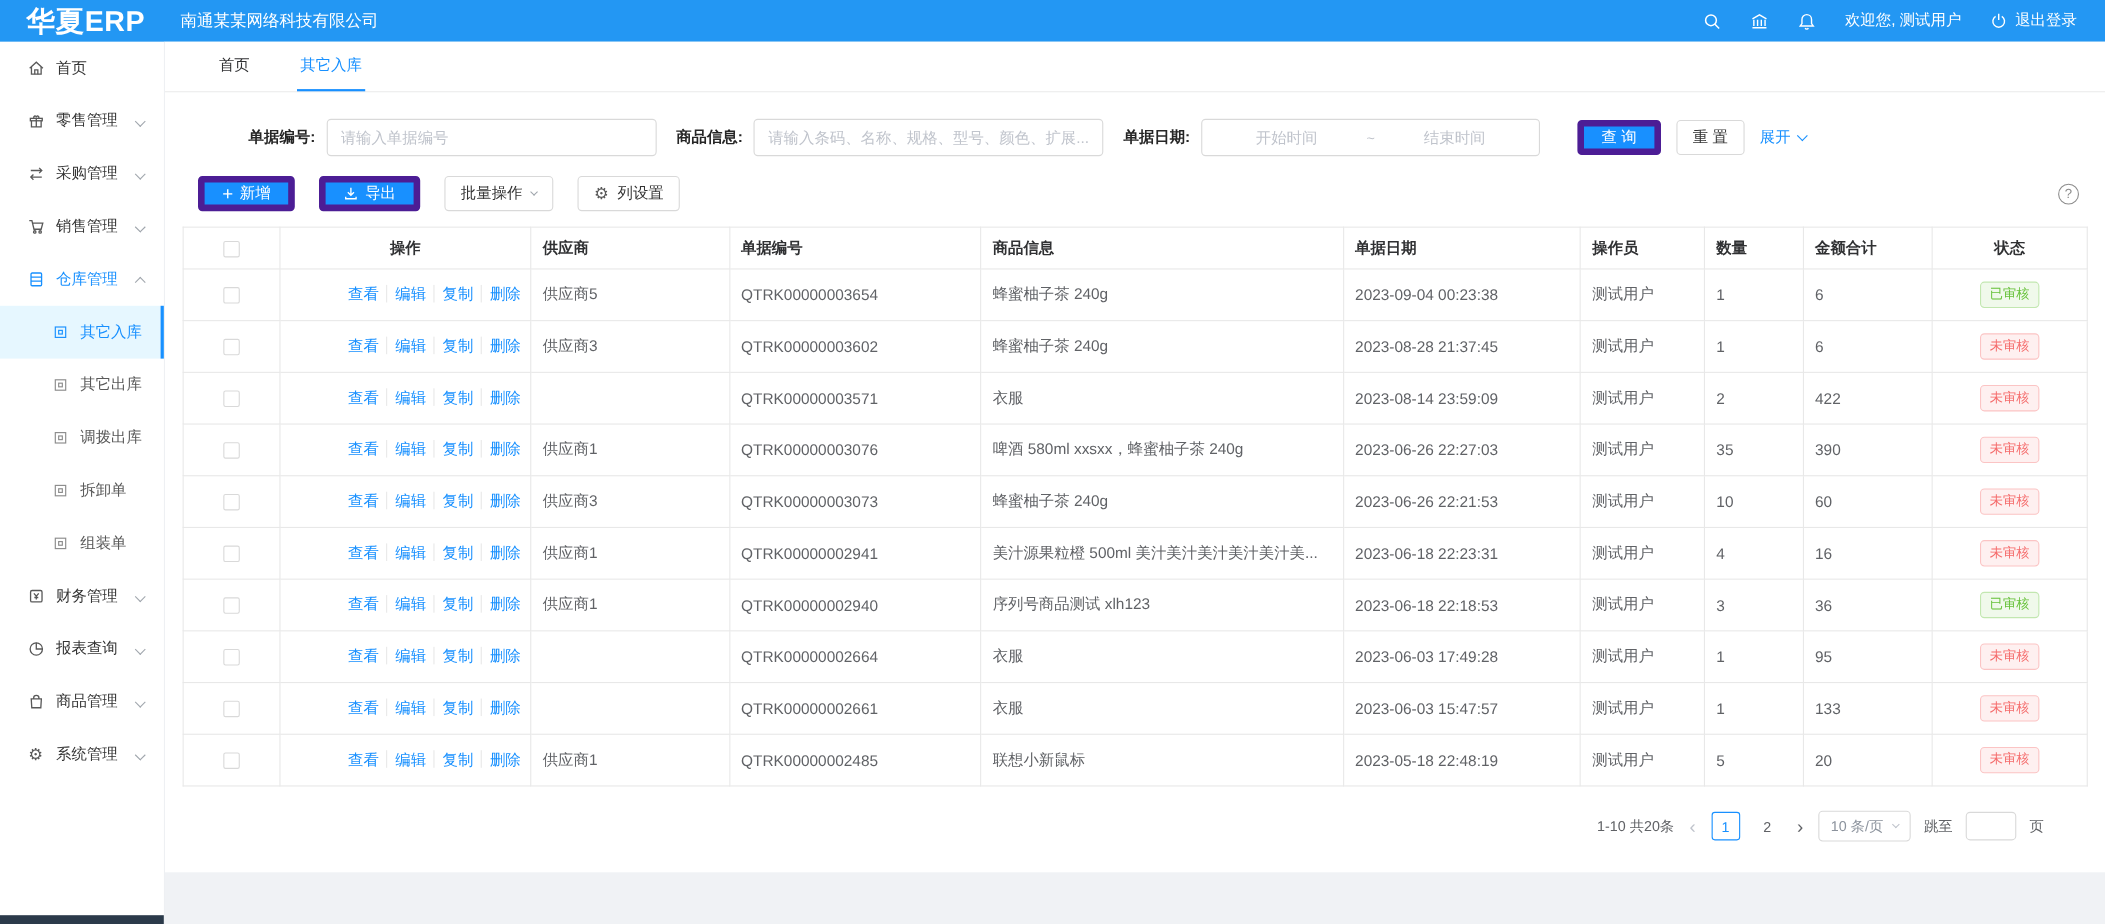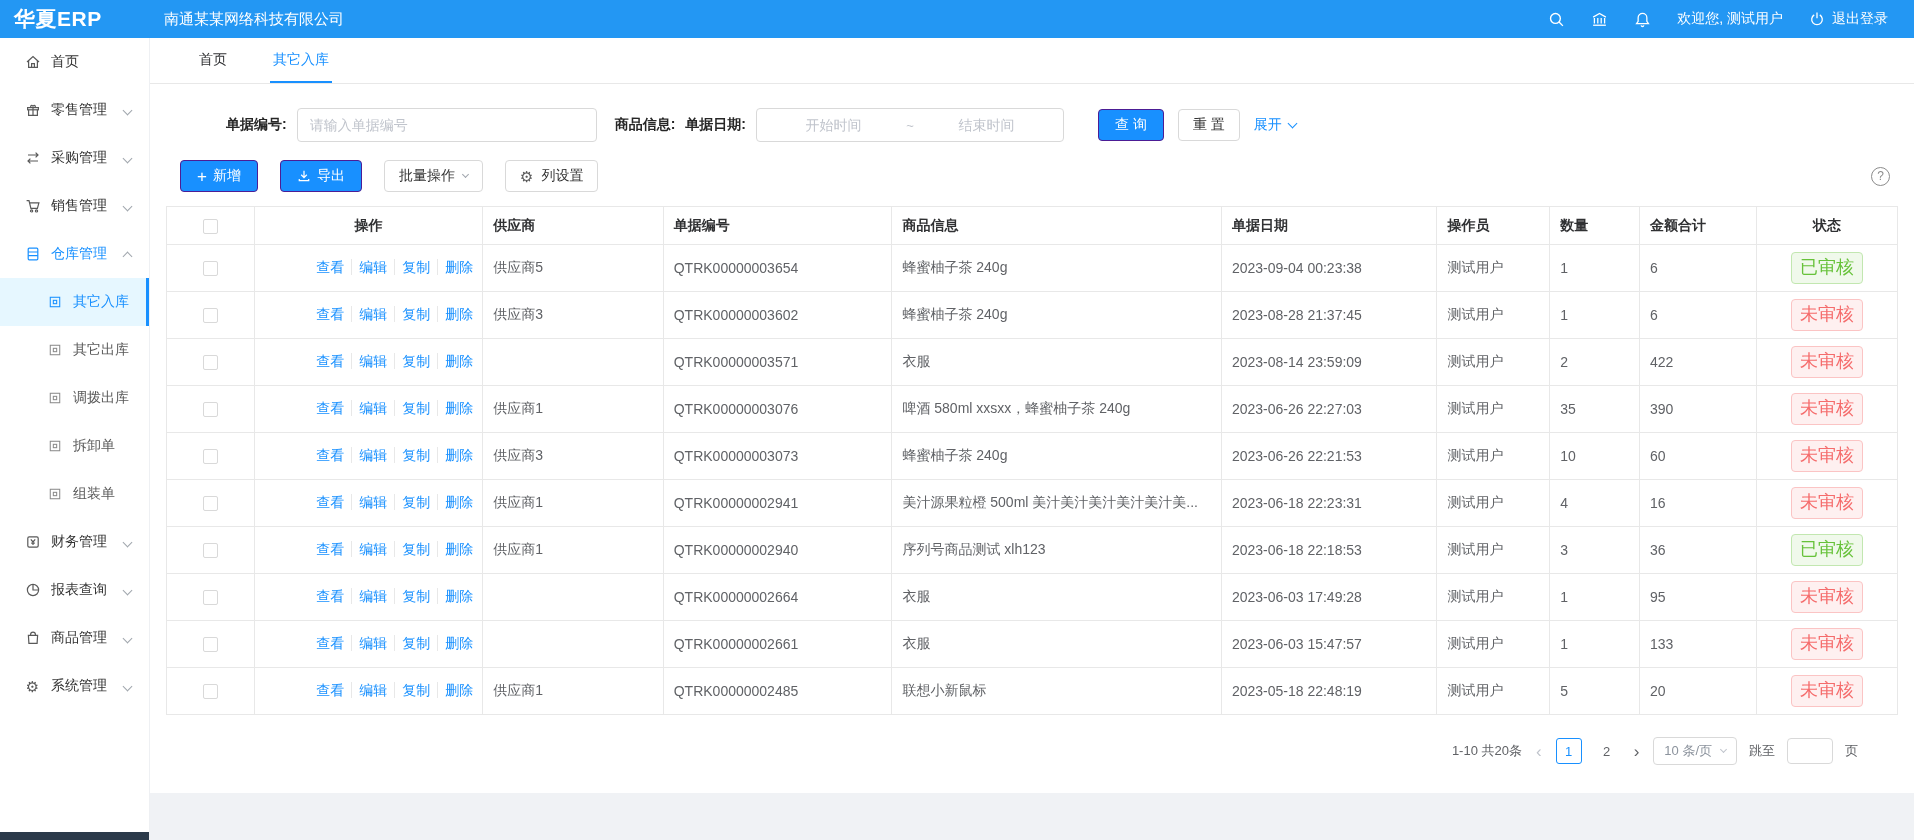--- a/index.html
+++ b/index.html
@@ -2,21 +2,21 @@
 <html><head>
 <meta charset="utf-8">
 <style>
   * { box-sizing: border-box; }
   html, body { margin: 0; padding: 0; }
   body { font-family: "Liberation Sans", "DejaVu Sans", sans-serif; }
   .app { width: 1914px; height: 840px; overflow: hidden; background: #f0f2f5; display: flex; flex-direction: column; }
 
   
   .topbar { height: 38px; background: #2397f3; display: flex; align-items: center; color: #fff; flex-shrink: 0; }
-  .logo { width: 150px; font-size: 21px; font-weight: bold; padding-left: 14px; letter-spacing: .5px; white-space: nowrap; }
+  .logo { width: 150px; font-size: 26px; font-weight: bold; padding-left: 24px; letter-spacing: .5px; white-space: nowrap; }
   .company { font-size: 15px; margin-left: 14px; white-space: nowrap; }
   .topbar-right { margin-left: auto; display: flex; align-items: center; gap: 26px; padding-right: 26px; font-size: 14px; }
   .tico { display: inline-flex; width: 17px; height: 17px; cursor: pointer; }
   .logout { display: inline-flex; align-items: flex-end; gap: 6px; cursor: pointer; }
 
   .layout { display: flex; flex: 1; min-height: 0; }
 
   
   .sidebar { width: 150px; background: #fff; border-right: 1px solid #eef0f3; position: relative; flex-shrink: 0; overflow: hidden; }
   .menu-item { height: 48px; display: flex; align-items: center; padding-left: 24px; font-size: 14px; color: #333; cursor: pointer; position: relative; white-space: nowrap; }
@@ -46,21 +46,21 @@
   .flabel { font-size: 14px; color: #262626; font-weight: 600; margin-right: 10px; white-space: nowrap; }
   .finput { height: 34px; border: 1px solid #d9d9d9; border-radius: 4px; padding: 0 12px; font-size: 14px; color: #333; outline: none; font-family: inherit; }
   .finput::placeholder, .dinput::placeholder { color: #c0c4cc; }
   .w1 { width: 300px; margin-right: 18px; }
   .w2 { width: 318px; margin-right: 18px; }
   .daterange { width: 308px; height: 34px; border: 1px solid #d9d9d9; border-radius: 4px; display: flex; align-items: center; padding: 0 8px; margin-right: 34px; background: #fff; }
   .dinput { border: none; outline: none; text-align: center; font-size: 14px; flex: 1; min-width: 0; font-family: inherit; }
   .dsep { color: #c0c4cc; padding: 0 4px; font-size: 13px; }
 
   .btn { height: 32px; border-radius: 4px; font-size: 14px; display: inline-flex; align-items: center; justify-content: center; cursor: pointer; font-family: inherit; white-space: nowrap; }
-  .btn.primary { background: #1890ff; border: 1px solid #4c1d95; color: #fff; padding: 0 16px; gap: 6px; }
+  .btn.primary { background: #1890ff; border: 6px solid #4c1d95; color: #fff; padding: 0 16px; gap: 6px; }
   .btn.plain { background: #fff; border: 1px solid #d9d9d9; color: #333; padding: 0 14px; gap: 8px; }
   .filters .btn { margin-right: 14px; }
   .expand { color: #1890ff; font-size: 14px; display: inline-flex; align-items: center; gap: 7px; cursor: pointer; text-decoration: none; }
   .expand .chev { margin-top: -3px; }
 
   
   .toolbar { display: flex; align-items: center; padding: 14px 20px 14px 30px; }
   .toolbar .btn { margin-right: 22px; }
   .plus { font-size: 17px; line-height: 1; font-weight: 400; }
   .gear { font-size: 15px; line-height: 1; color: #595959; }
@@ -73,21 +73,21 @@
   th, td { border: 1px solid #e8e8e8; font-size: 14px; padding: 0 10px; white-space: nowrap; overflow: hidden; }
   th { height: 38px; color: #303133; font-weight: 600; text-align: left; background: #fff; }
   td { height: 47px; color: #606266; }
   .c-center { text-align: center; }
   .c-check { text-align: center; padding: 0; }
   .checkbox { width: 15px; height: 15px; border: 1px solid #d9d9d9; border-radius: 2px; display: inline-block; background: #fff; vertical-align: middle; cursor: pointer; }
   .c-act { text-align: right; padding: 0 2px; }
   .c-act a { color: #1890ff; cursor: pointer; padding: 0 7px; text-decoration: none; }
   .c-act a + a { border-left: 1px solid #e8e8e8; }
   .ellip { text-overflow: ellipsis; }
-  .badge { display: inline-block; padding: 3px 8px; font-size: 18px; border-radius: 4px; line-height: 1.3; }
+  .badge { display: inline-block; padding: 3px 8px; font-size: 12px; border-radius: 4px; line-height: 1.3; }
   .badge.approved { color: #67c23a; background: #f0f9eb; border: 1px solid #c2e7b0; }
   .badge.pending { color: #f56c6c; background: #fef0f0; border: 1px solid #fbc4c4; }
 
   
   .pager { display: flex; align-items: center; justify-content: flex-end; gap: 12px; padding: 22px 56px 0 0; font-size: 13px; color: #606266; }
   .parrow { font-size: 17px; color: #606266; cursor: pointer; line-height: 1; padding: 0 2px; }
   .parrow.disabled { color: #c0c4cc; }
   .pnum { min-width: 26px; height: 26px; display: inline-flex; align-items: center; justify-content: center; border-radius: 3px; cursor: pointer; }
   .pnum.active { border: 1px solid #1890ff; color: #1890ff; }
   .psize { height: 28px; border: 1px solid #d9d9d9; border-radius: 4px; display: inline-flex; align-items: center; gap: 9px; padding: 0 10px; color: #8c939d; cursor: pointer; background: #fff; }
@@ -280,20 +280,21 @@
         <div class="tab">首页</div>
         <div class="tab active">其它入库</div>
       </div>
 
       <div class="content">
 
         <div class="filters">
           <span class="flabel">单据编号:</span>
           <input class="finput w1" placeholder="请输入单据编号" style="">
           <span class="flabel">商品信息:</span>
+          <input class="finput w2" placeholder="请输入条码、名称、规格、型号、颜色、扩展..." style="">
           <span class="flabel">单据日期:</span>
           <div class="daterange">
             <input class="dinput" placeholder="开始时间" style="">
             <span class="dsep">~</span>
             <input class="dinput" placeholder="结束时间" style="">
           </div>
           <button class="btn primary">查 询</button>
           <button class="btn plain">重 置</button>
           <a class="expand">
             <span>展开</span>

